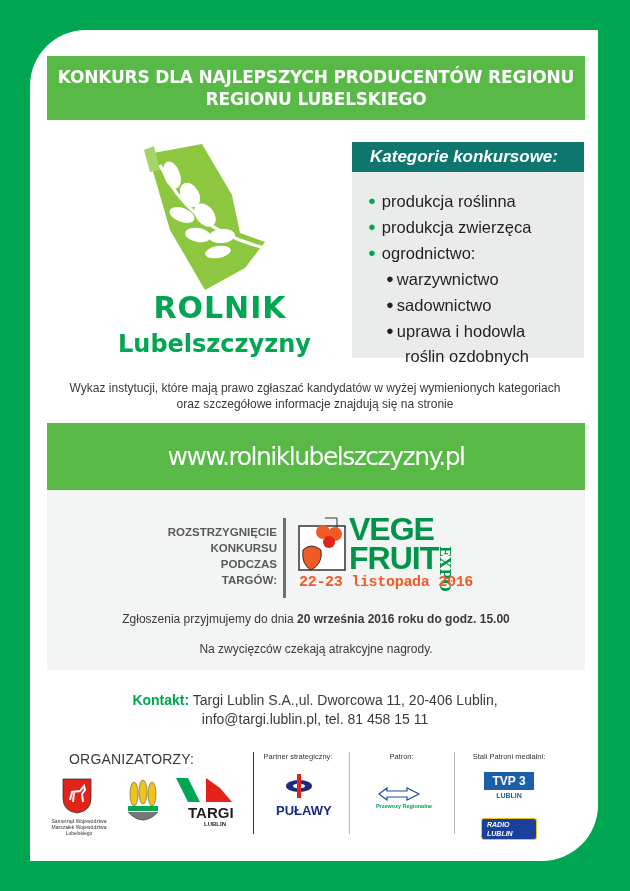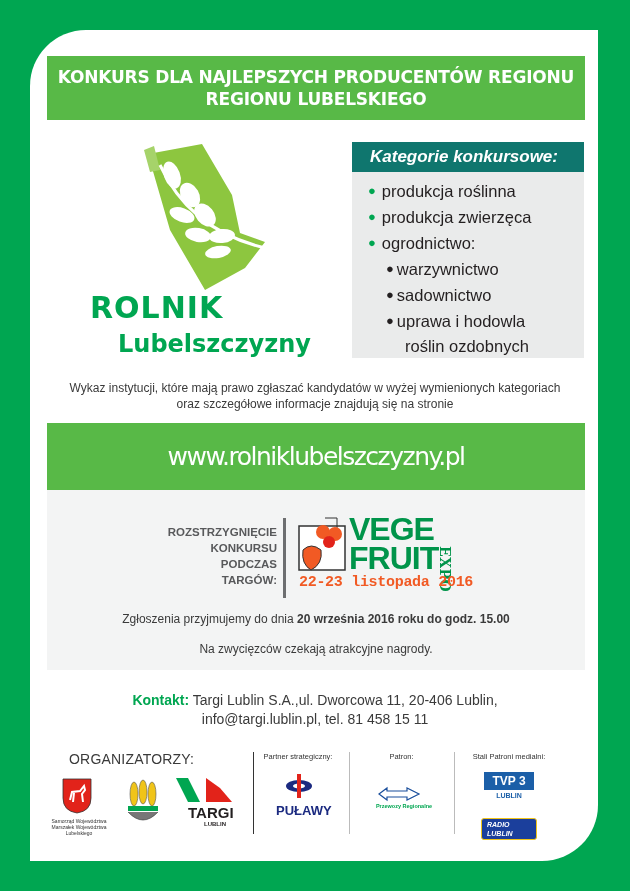--- a/index.html
+++ b/index.html
@@ -19,36 +19,36 @@
     font-family: "DejaVu Sans", sans-serif; font-weight: bold;
     font-size: 17px; line-height: 22px; padding-top: 10px;
     letter-spacing: -0.2px;
     transform-origin: center;
   }
   .header-band span { display: block; }
 
   .logo-area { position: absolute; left: 90px; top: 130px; width: 250px; height: 240px; }
   .logo-mark { position: absolute; left: 40px; top: 10px; width: 145px; height: 150px; }
   .logo-title {
-    position: absolute; left: 0; top: 160px; width: 260px; text-align: left;
+    position: absolute; left: 0; top: 160px; width: 260px; text-align: center;
     color: #00a651; font-family: "DejaVu Sans", sans-serif; font-weight: bold;
     font-size: 30px; letter-spacing: 1px;
   }
   .logo-sub {
     position: absolute; left: 20px; top: 200px; width: 240px; text-align: left;
     color: #00a651; font-family: "DejaVu Sans", sans-serif; font-weight: bold;
     font-size: 24px; padding-left: 8px;
   }
 
   .categories { position: absolute; left: 352px; top: 142px; width: 232px; height: 216px; background: #eaebeb; }
   .cat-head {
     background: #0f766e; color: #fff; font-weight: bold; font-style: italic;
     font-size: 17px; height: 30px; line-height: 30px; padding-left: 18px;
   }
-  .cat-list { list-style: none; padding: 6px 0 0 16px; color: #231f20; font-size: 16.5px; }
+  .cat-list { list-style: none; padding: 16px 0 0 16px; color: #231f20; font-size: 16.5px; }
   .cat-list li { line-height: 25px; }
   .cat-list .b { color: #00a651; margin-right: 6px; font-size: 13px; vertical-align: 2px; }
   .cat-list .sub { padding-left: 18px; }
   .cat-list .sub .b { color: #231f20; margin-right: 3px; }
   .cat-list .cont { padding-left: 37px; }
 
   .info { position: absolute; left: 40px; top: 380px; width: 550px; text-align: center;
     color: #3a3a3a; font-size: 12px; line-height: 16px; }
 
   .url-band { position: absolute; left: 47px; top: 423px; width: 538px; height: 67px; background: #58b947;

